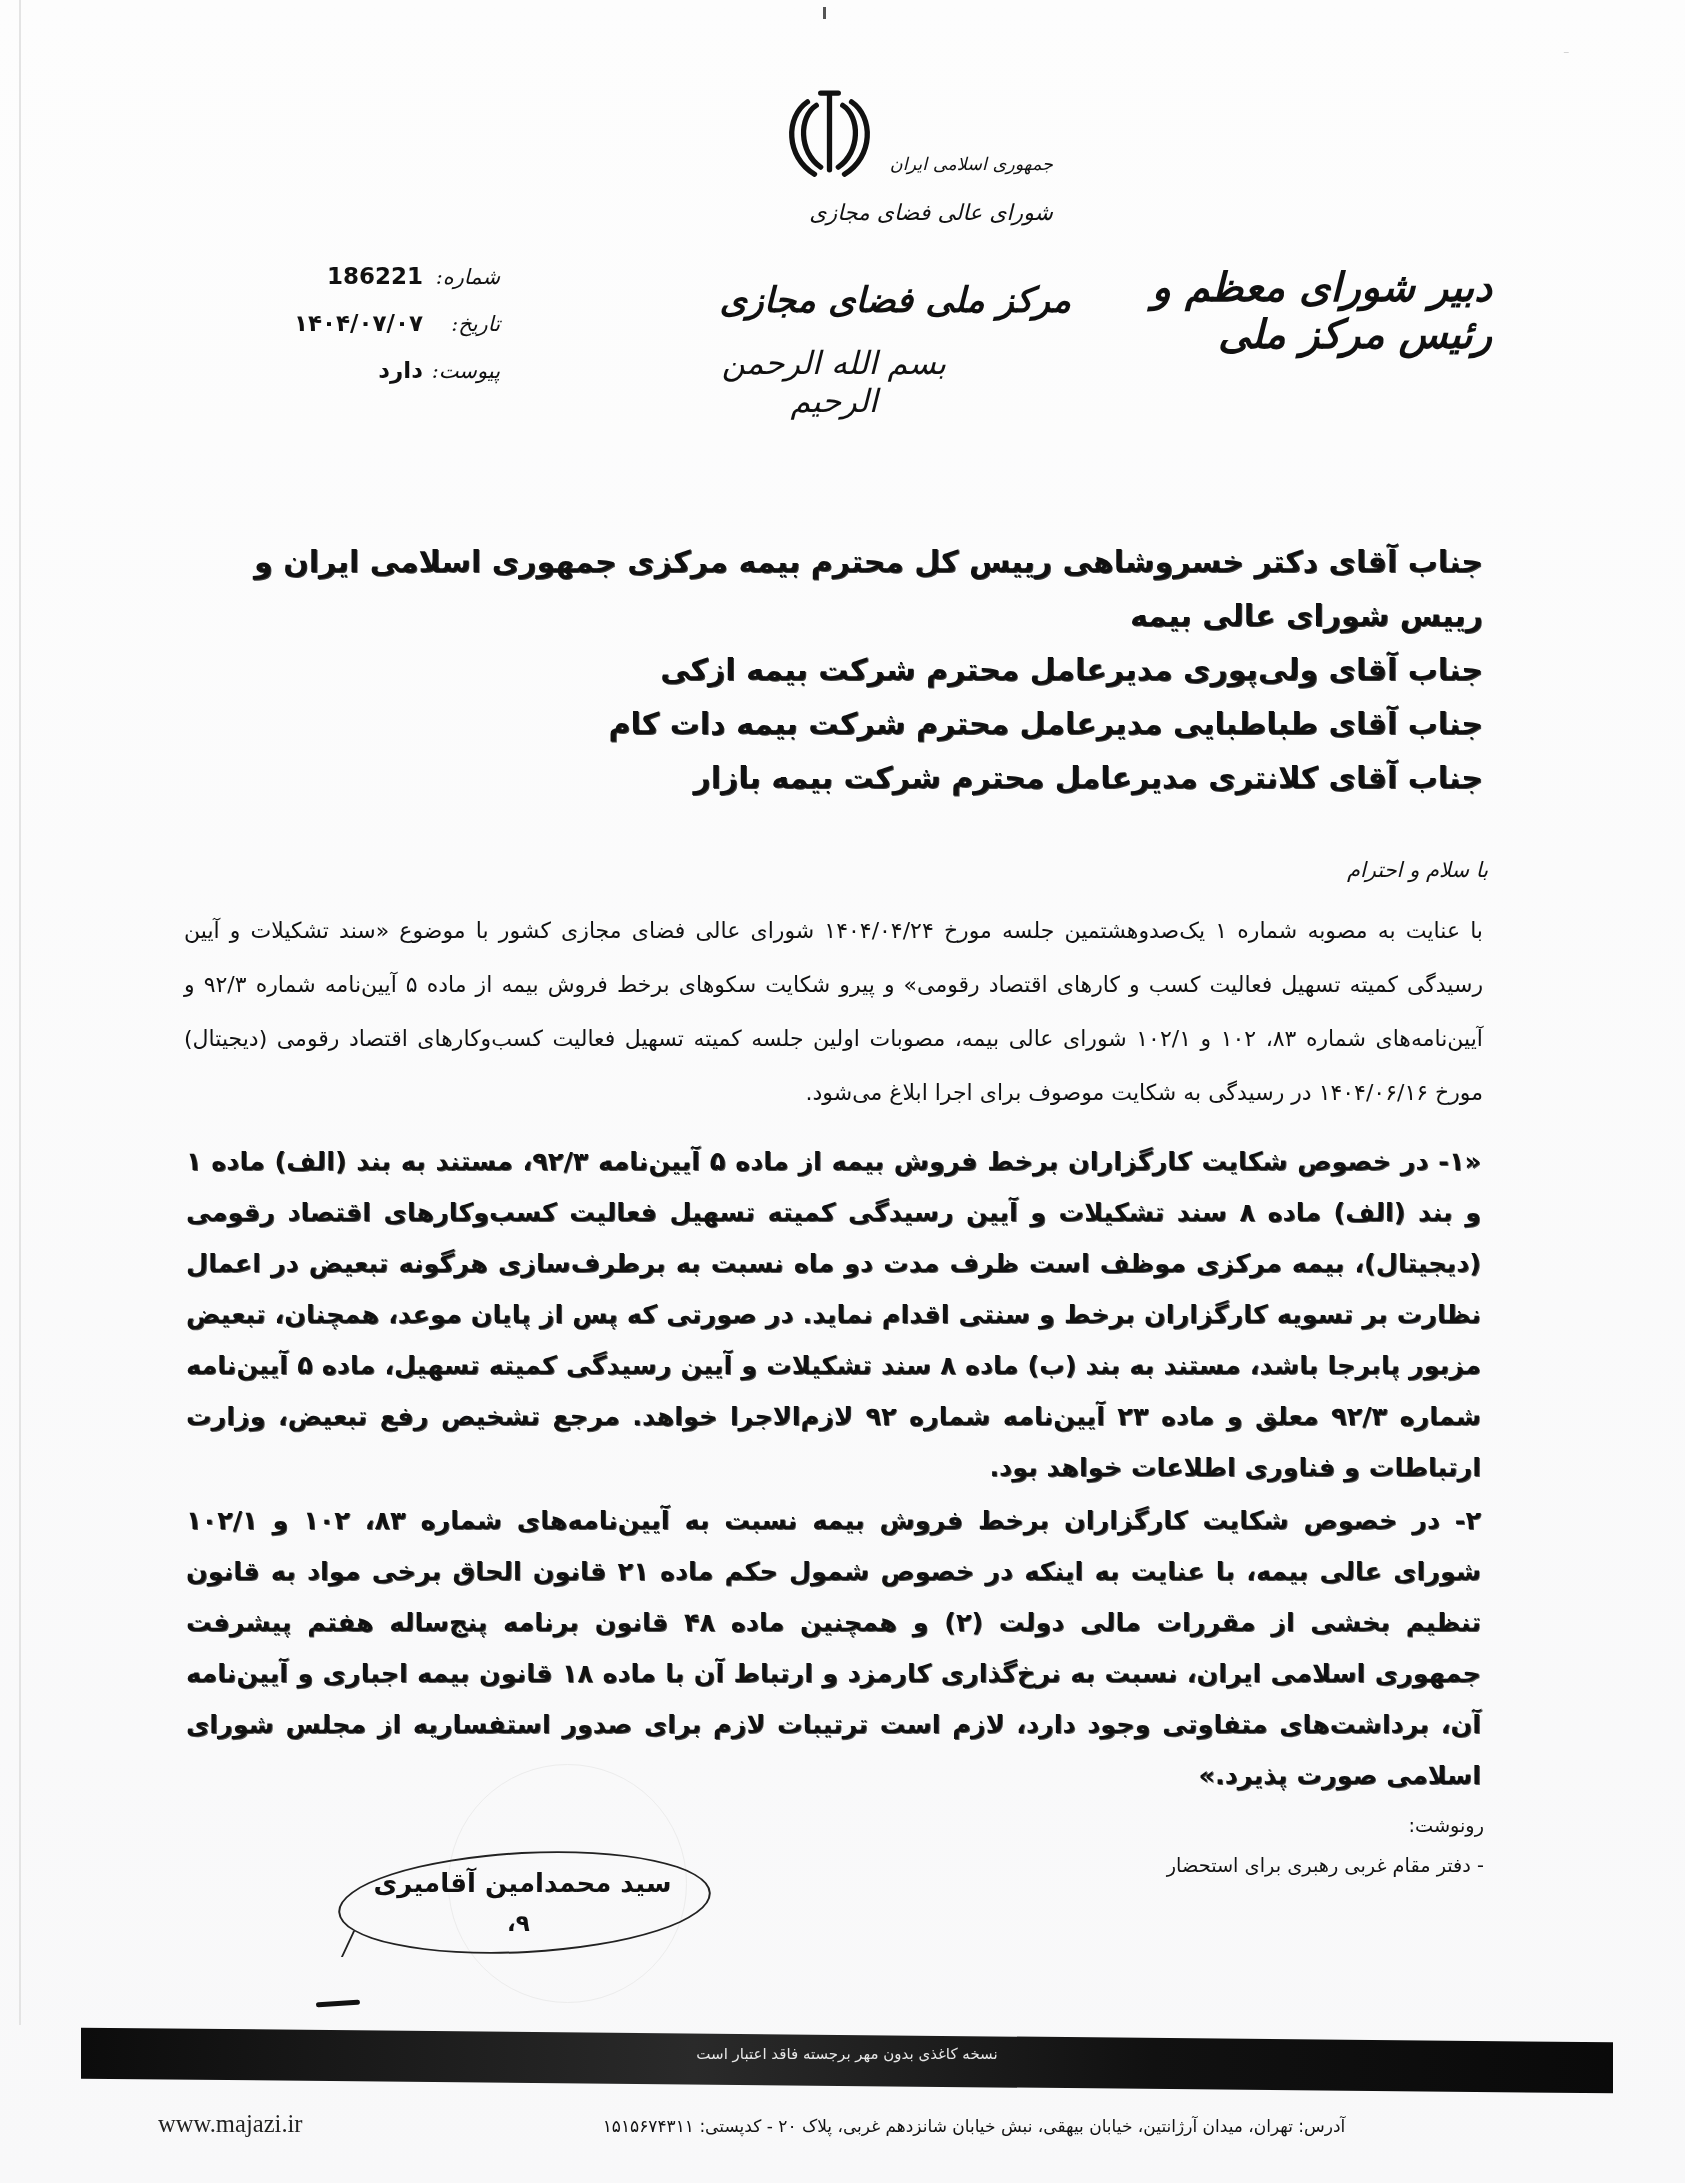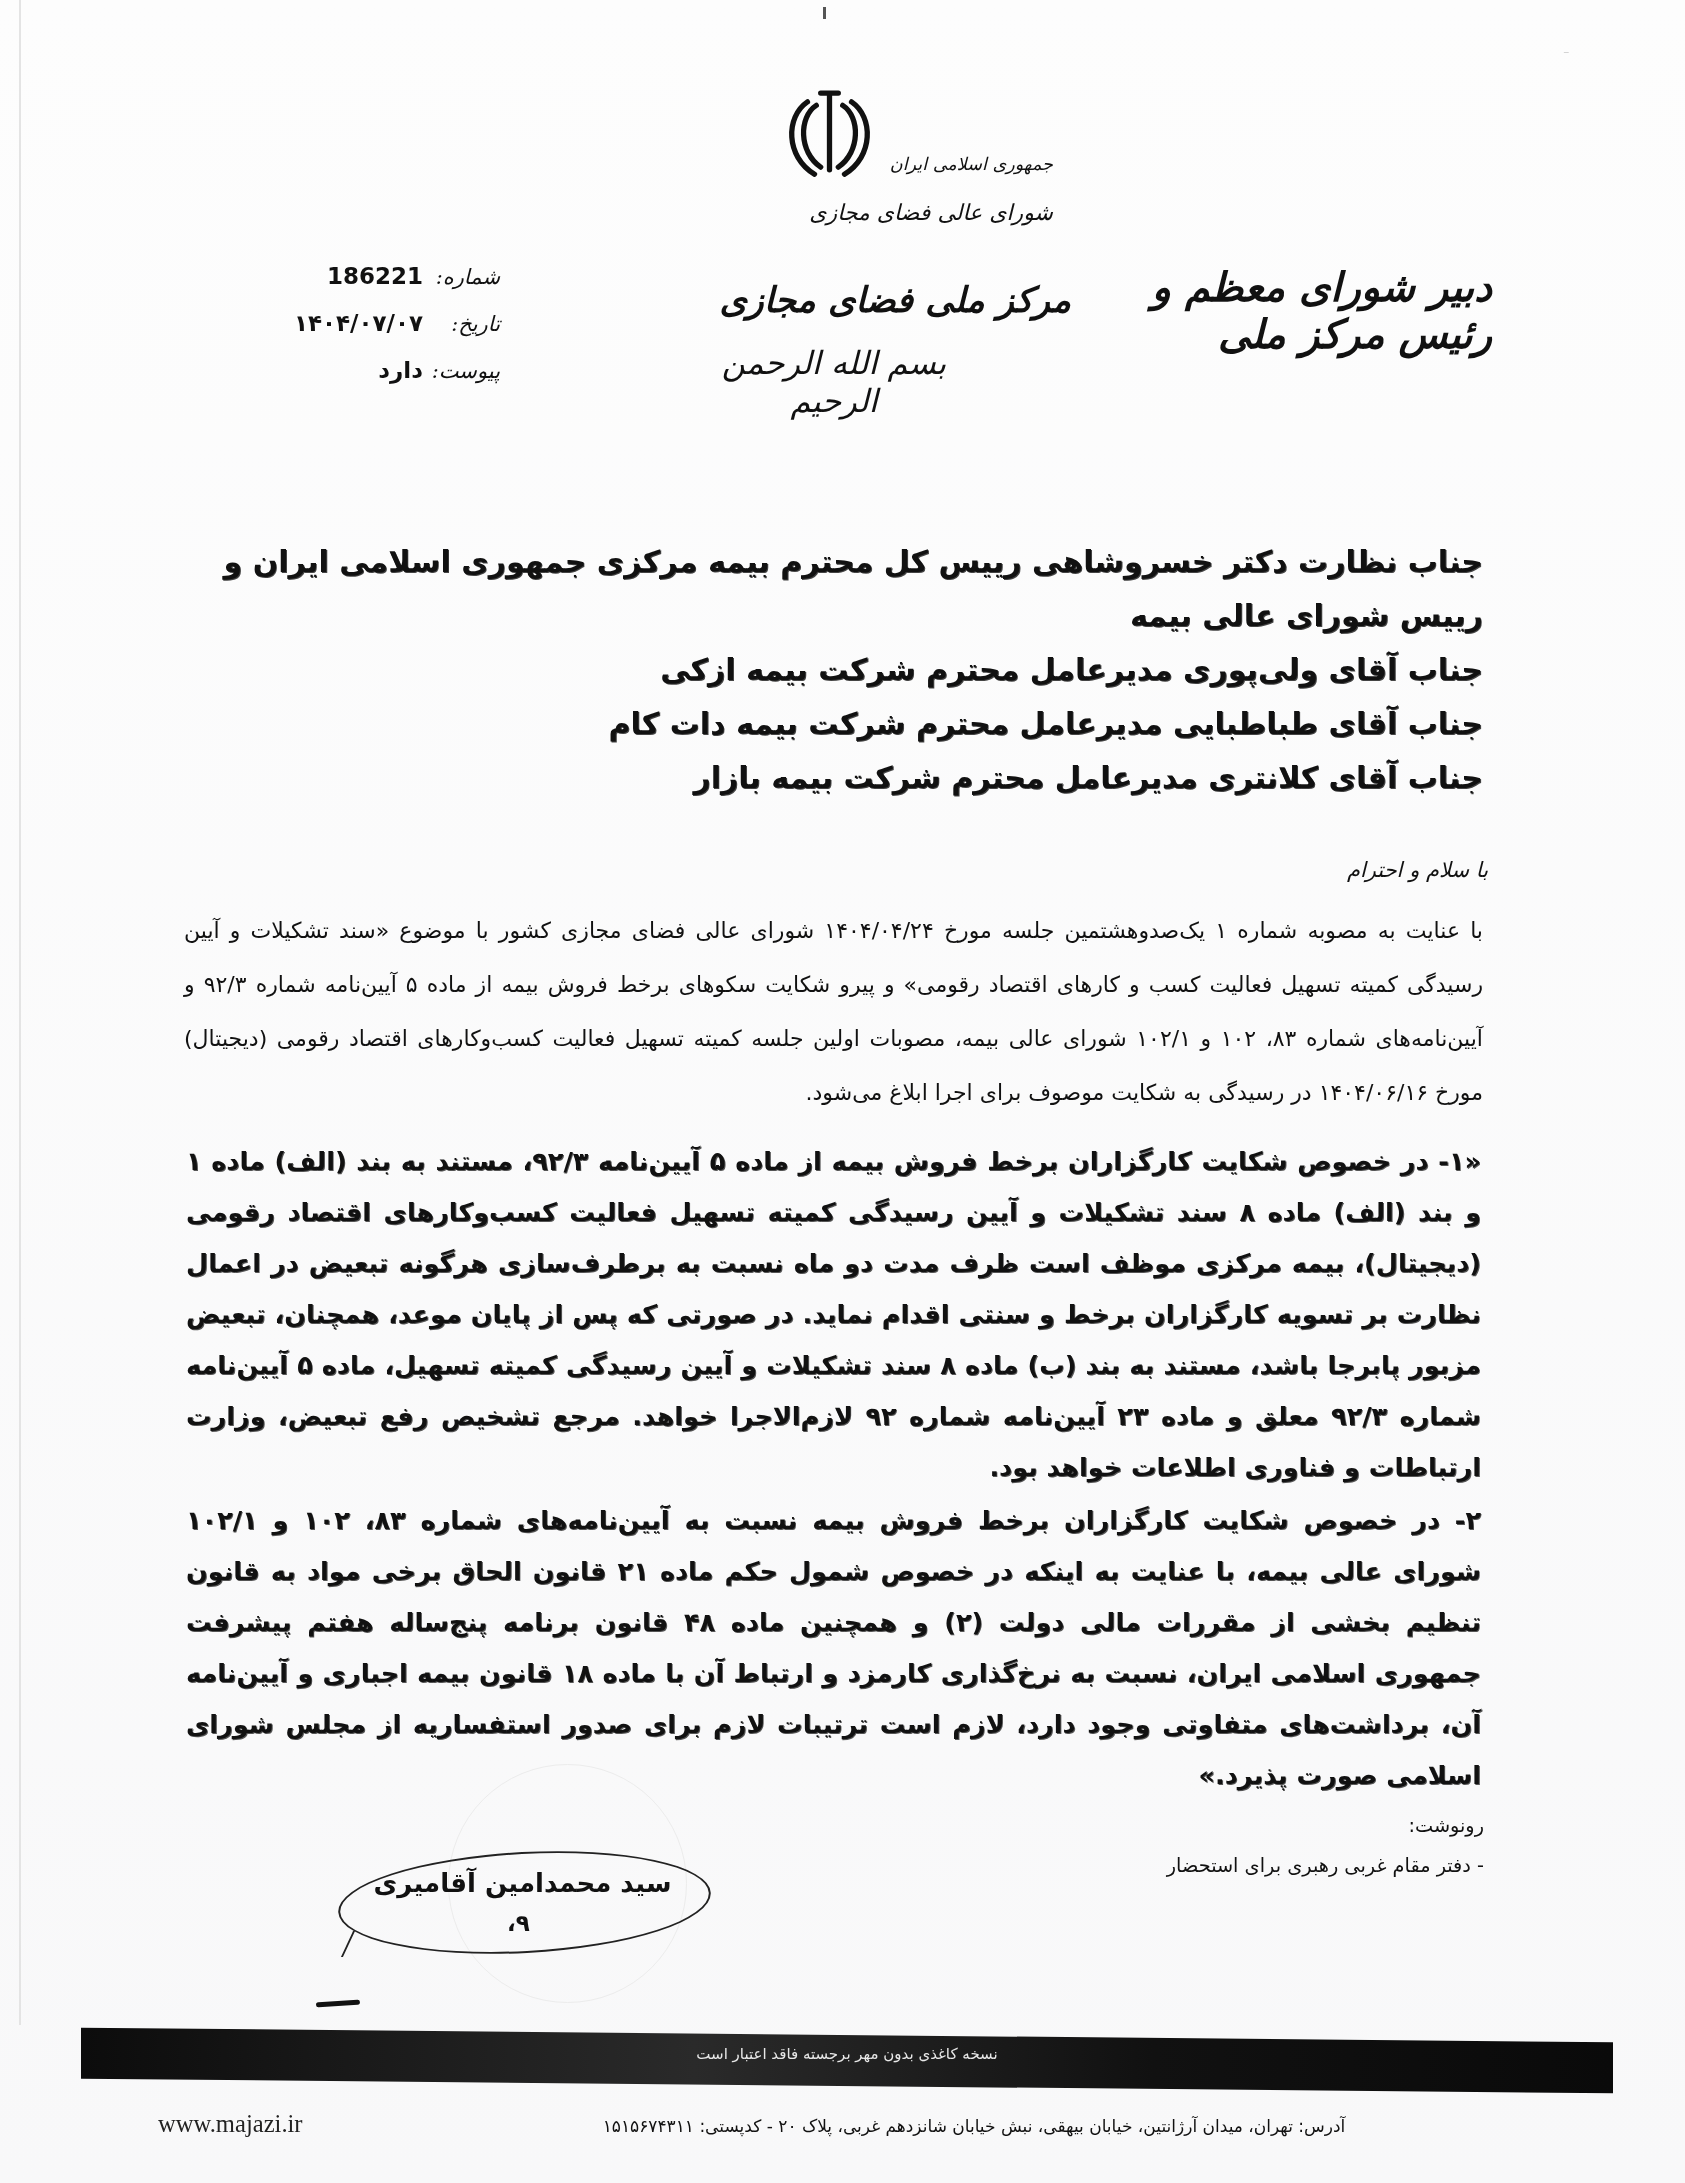--- a/index.html
+++ b/index.html
@@ -81,21 +81,21 @@
       <span class="meta-label">تاریخ:</span>
       <span class="meta-value">۱۴۰۴/۰۷/۰۷</span>
     </div>
     <div class="meta-row" style="flex-direction:row;">
       <span class="meta-label">پیوست:</span>
       <span class="meta-value">دارد</span>
     </div>
   </div>
 
   <div class="abs addressees rtl">
-    <div class="addr">جناب نظارت دکتر خسروشاهی رییس کل محترم بیمه مرکزی جمهوری اسلامی ایران و رییس شورای عالی بیمه</div>
+    <div class="addr">جناب آقای دکتر خسروشاهی رییس کل محترم بیمه مرکزی جمهوری اسلامی ایران و رییس شورای عالی بیمه</div>
     <div class="addr">جناب آقای ولی‌پوری مدیرعامل محترم شرکت بیمه ازکی</div>
     <div class="addr">جناب آقای طباطبایی مدیرعامل محترم شرکت بیمه دات کام</div>
     <div class="addr">جناب آقای کلانتری مدیرعامل محترم شرکت بیمه بازار</div>
   </div>
 
   <div class="abs greeting rtl">با سلام و احترام</div>
 
   <div class="abs body-intro rtl">با عنایت به مصوبه شماره ۱ یک‌صدوهشتمین جلسه مورخ ۱۴۰۴/۰۴/۲۴ شورای عالی فضای مجازی کشور با موضوع «سند تشکیلات و آیین رسیدگی کمیته تسهیل فعالیت کسب و کارهای اقتصاد رقومی» و پیرو شکایت سکوهای برخط فروش بیمه از ماده ۵ آیین‌نامه شماره ۹۲/۳ و آیین‌نامه‌های شماره ۸۳، ۱۰۲ و ۱۰۲/۱ شورای عالی بیمه، مصوبات اولین جلسه کمیته تسهیل فعالیت کسب‌وکارهای اقتصاد رقومی (دیجیتال) مورخ ۱۴۰۴/۰۶/۱۶ در رسیدگی به شکایت موصوف برای اجرا ابلاغ می‌شود.</div>
   <div class="abs body-items rtl">
     <p class="item">«۱- در خصوص شکایت کارگزاران برخط فروش بیمه از ماده ۵ آیین‌نامه ۹۲/۳، مستند به بند (الف) ماده ۱ و بند (الف) ماده ۸ سند تشکیلات و آیین رسیدگی کمیته تسهیل فعالیت کسب‌وکارهای اقتصاد رقومی (دیجیتال)، بیمه مرکزی موظف است ظرف مدت دو ماه نسبت به برطرف‌سازی هرگونه تبعیض در اعمال نظارت بر تسویه کارگزاران برخط و سنتی اقدام نماید. در صورتی که پس از پایان موعد، همچنان، تبعیض مزبور پابرجا باشد، مستند به بند (ب) ماده ۸ سند تشکیلات و آیین رسیدگی کمیته تسهیل، ماده ۵ آیین‌نامه شماره ۹۲/۳ معلق و ماده ۲۳ آیین‌نامه شماره ۹۲ لازم‌الاجرا خواهد. مرجع تشخیص رفع تبعیض، وزارت ارتباطات و فناوری اطلاعات خواهد بود.</p>

